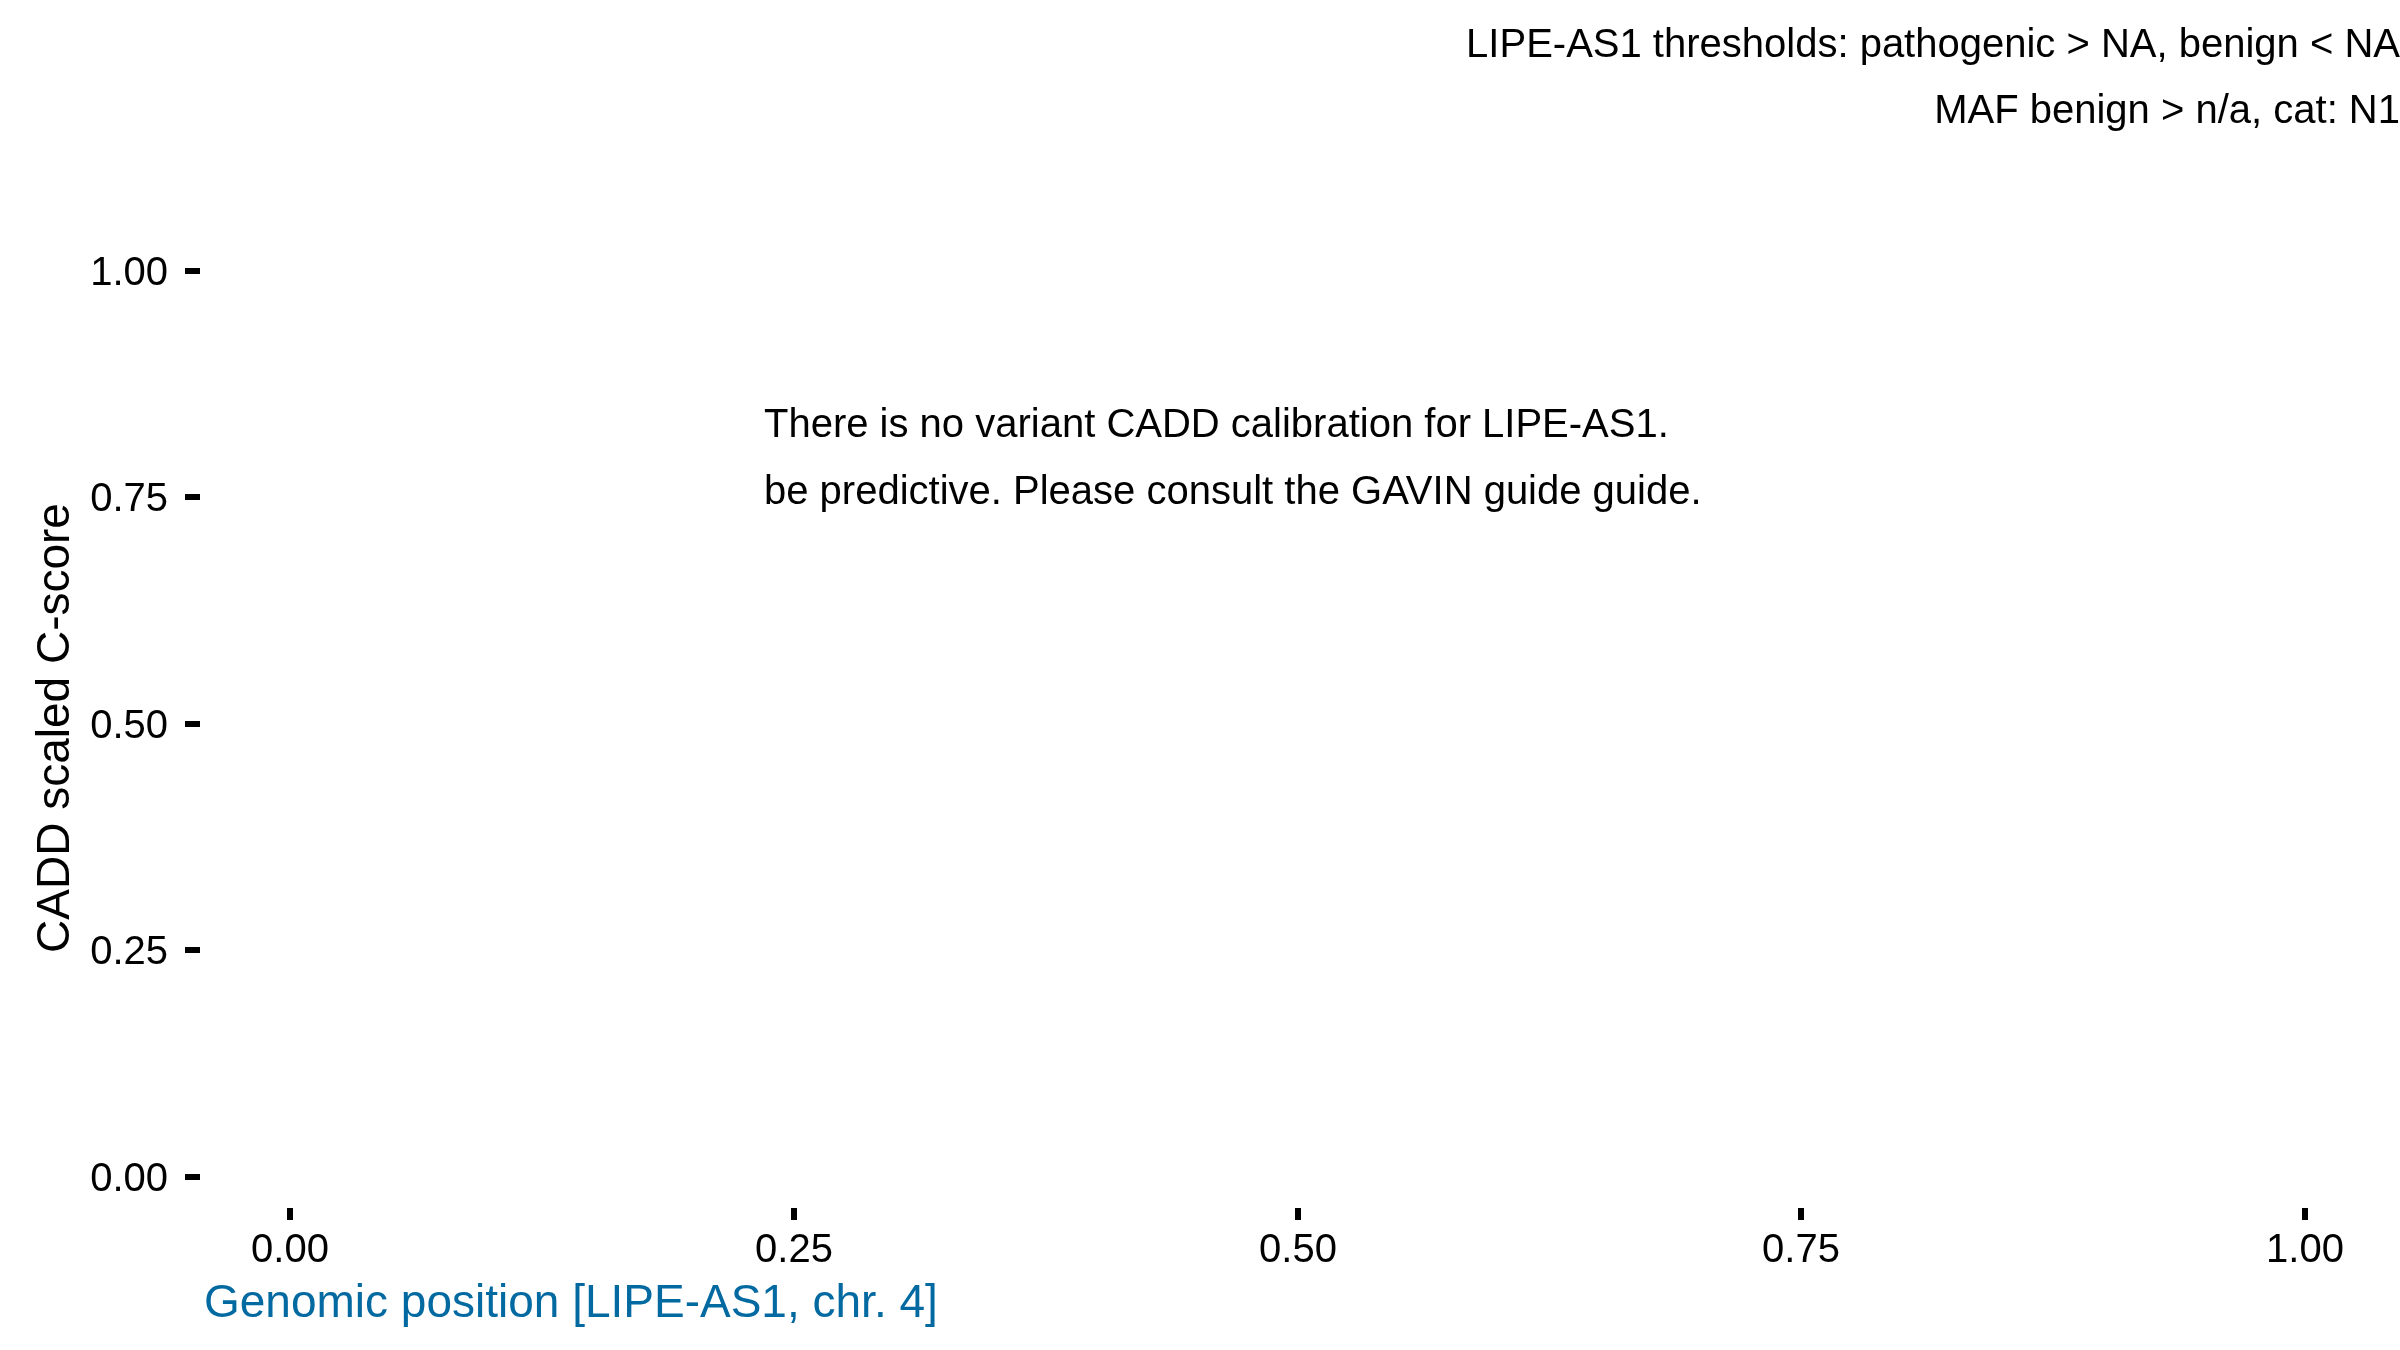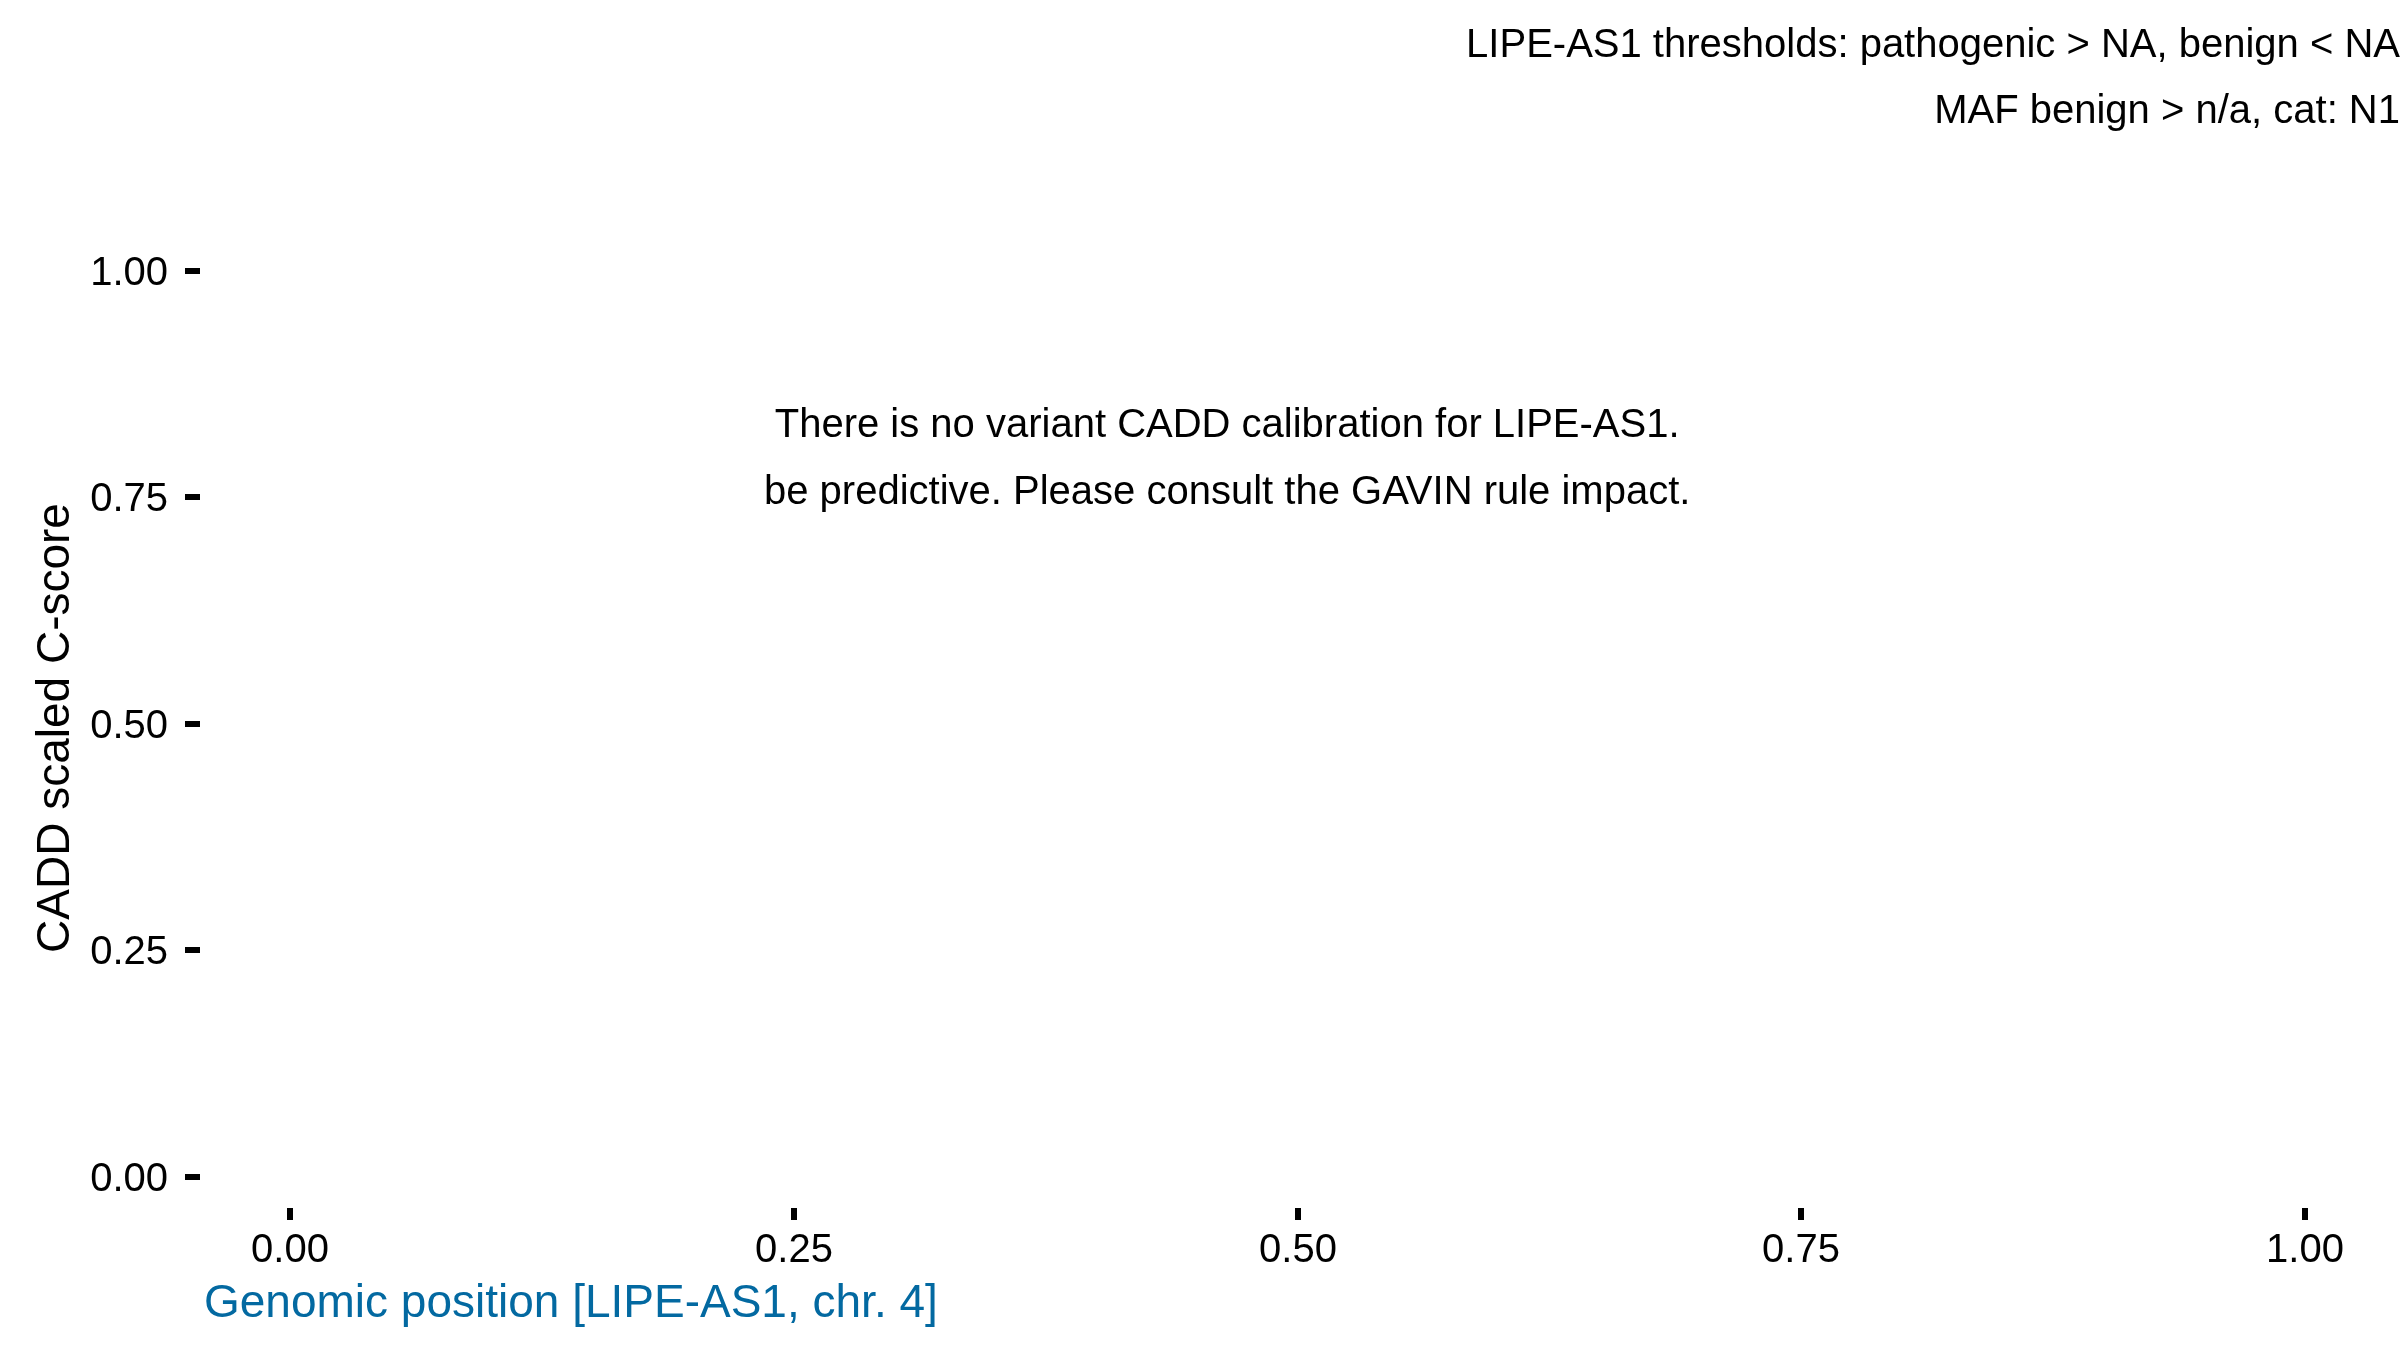--- a/index.html
+++ b/index.html
@@ -77,21 +77,20 @@
     color: #000000;
   }
   .annotation {
     position: absolute;
     left: 764px;
     top: 390px;
     font-size: 40px;
     line-height: 67px;
     color: #000000;
     white-space: nowrap;
-    text-align: center;
   }
 </style>
 </head>
 <body>
 
 <div class="figure">
 
   <div class="plot-title">
     <div>LIPE-AS1 thresholds: pathogenic &gt; NA, benign &lt; NA</div>
     <div>MAF benign &gt; n/a, cat: N1</div>
@@ -120,16 +119,16 @@
   <div class="xtick-label" style="left:190px">0.00</div>
   <div class="xtick-label" style="left:694px">0.25</div>
   <div class="xtick-label" style="left:1198px">0.50</div>
   <div class="xtick-label" style="left:1701px">0.75</div>
   <div class="xtick-label" style="left:2205px">1.00</div>
 
   <div class="x-axis-label">Genomic position [LIPE-AS1, chr. 4]</div>
 
   <div class="annotation">
     <div>There is no variant CADD calibration for LIPE-AS1.</div>
-    <div>be predictive. Please consult the GAVIN rule impact.</div>
+    <div>be predictive. Please consult the GAVIN guide guide.</div>
   </div>
 
 </div>
 
 </body></html>

